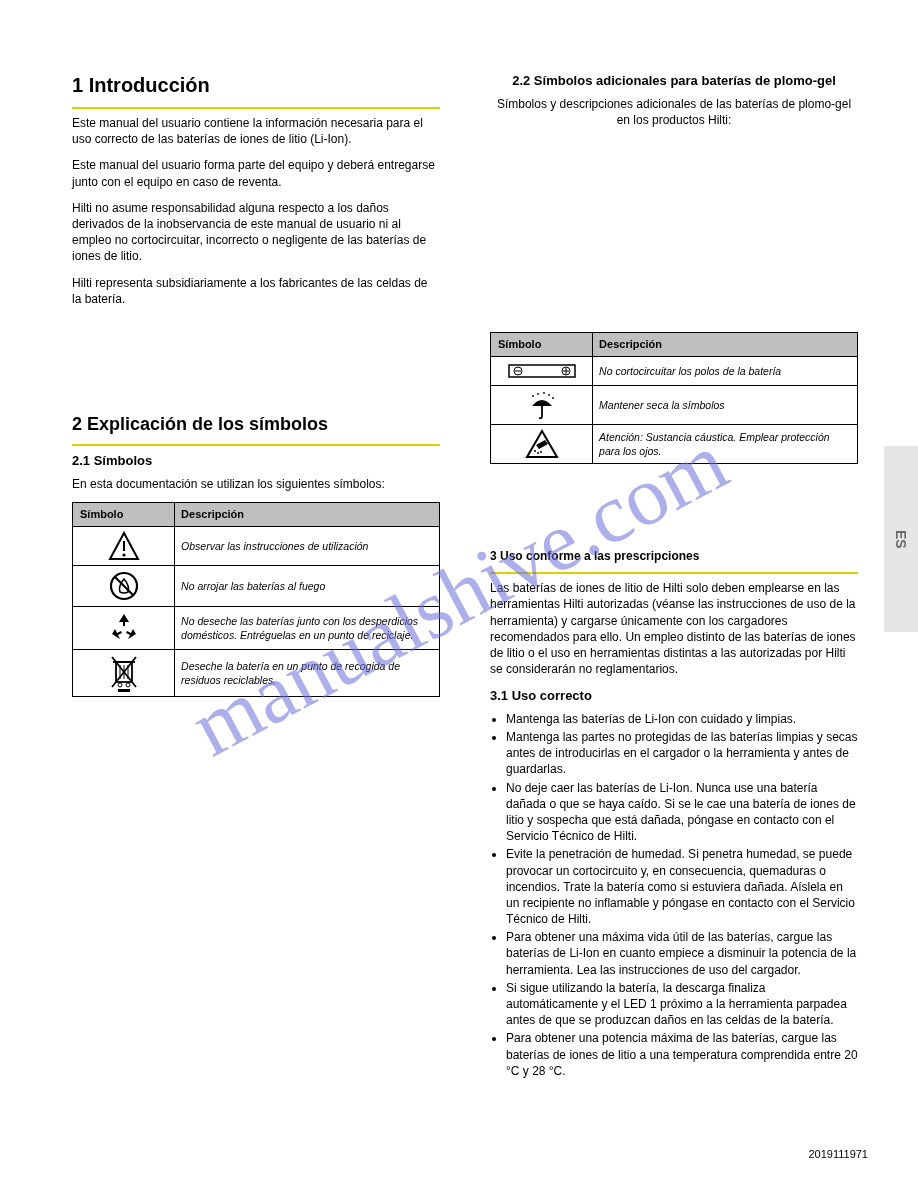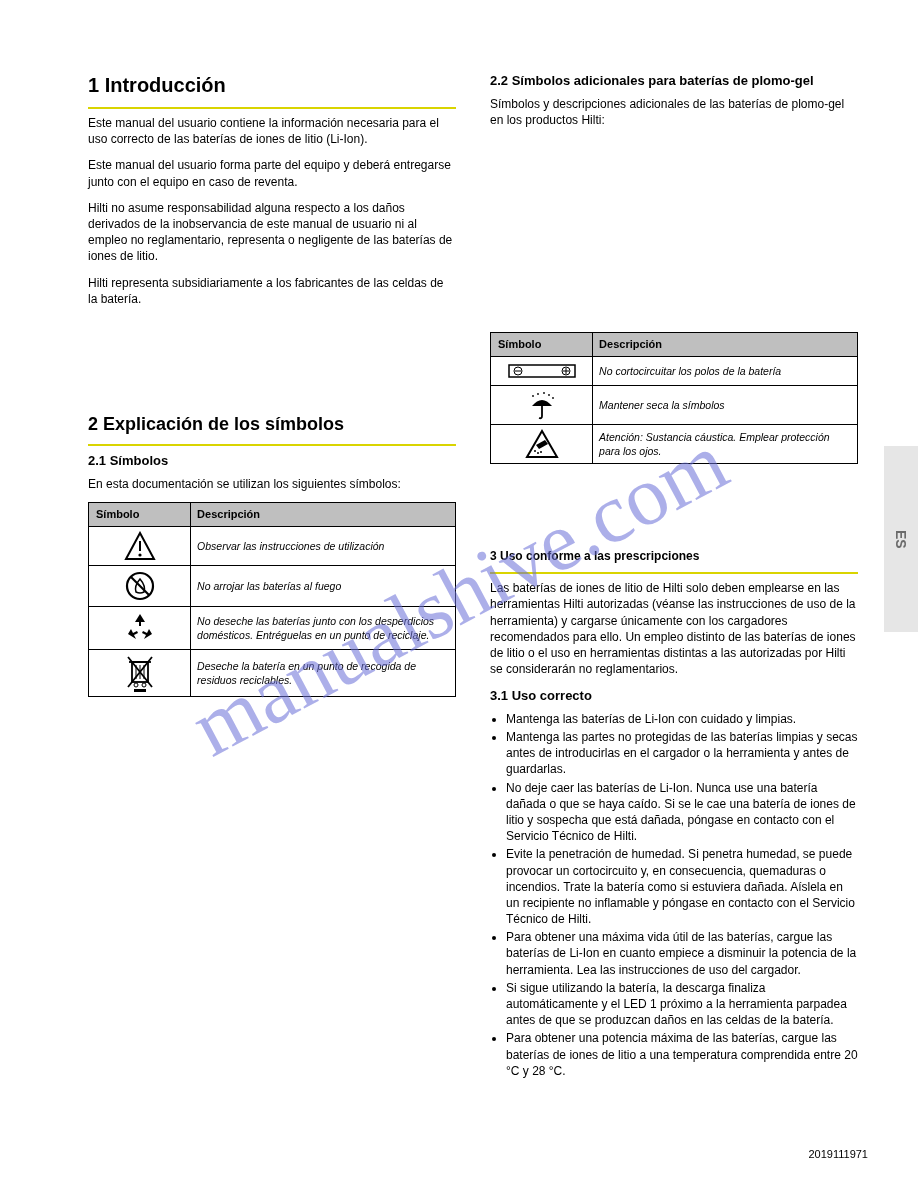--- a/index.html
+++ b/index.html
@@ -15,21 +15,21 @@
     height: 1188px;
     background: #fff;
     overflow: hidden;
   }
   .col {
     position: absolute;
     width: 368px;
     font-size: 12px;
     line-height: 1.35;
   }
-  .col.left  { left: 88px; }
+  .col.left  { left: 72px; }
   .col.right { left: 490px; }
   .h1 {
     font-size: 20px;
     font-weight: bold;
     margin-bottom: 8px;
   }
   .h2 {
     font-size: 13px;
     font-weight: bold;
     margin-bottom: 6px;
@@ -124,21 +124,21 @@
 
 <div class="page">
 
   <div class="watermark">manualshive.com</div>
 
   <div class="col left" style="top:72px;">
     <div class="h1">1  Introducción</div>
     <hr class="rule-yellow">
     <div class="para">Este manual del usuario contiene la información necesaria para el uso correcto de las baterías de iones de litio (Li-Ion).</div>
     <div class="para">Este manual del usuario forma parte del equipo y deberá entregarse junto con el equipo en caso de reventa.</div>
-    <div class="para">Hilti no asume responsabilidad alguna respecto a los daños derivados de la inobservancia de este manual de usuario ni al empleo no reglamentario, representa o negligente de las baterías de iones de litio.</div>
+    <div class="para">Hilti no asume responsabilidad alguna respecto a los daños derivados de la inobservancia de este manual de usuario ni al empleo no cortocircuitar, incorrecto o negligente de las baterías de iones de litio.</div>
     <div class="para">Hilti representa subsidiariamente a los fabricantes de las celdas de la batería.</div>
   </div>
 
   <div class="col left" style="top:412px;">
     <div class="h1" style="font-size:18px;">2  Explicación de los símbolos</div>
     <hr class="rule-yellow">
     <div class="h2">2.1  Símbolos</div>
     <div class="para">En esta documentación se utilizan los siguientes símbolos:</div>
 
     <table class="symtable">
@@ -199,21 +199,21 @@
                   <rect x="9" y="35" width="12" height="3" fill="#000"></rect>
                 </svg>
           </span>
         </td>
         <td class="desc">Deseche la batería en un punto de recogida de residuos reciclables.</td>
       </tr>
     </tbody>
       </table>
   </div>
 
-  <div class="col right" style="top:72px;">
+  <div class="col right" style="top:72px;text-align:center;">
     <div class="h2">2.2  Símbolos adicionales para baterías de plomo-gel</div>
     <div class="para">Símbolos y descripciones adicionales de las baterías de plomo-gel en los productos Hilti:</div>
   </div>
 
   <div class="col right" style="top:332px;">
     <table class="symtable">
       <tbody>
           <tr>
         <th class="sym">Símbolo</th>
         <th>Descripción</th>

